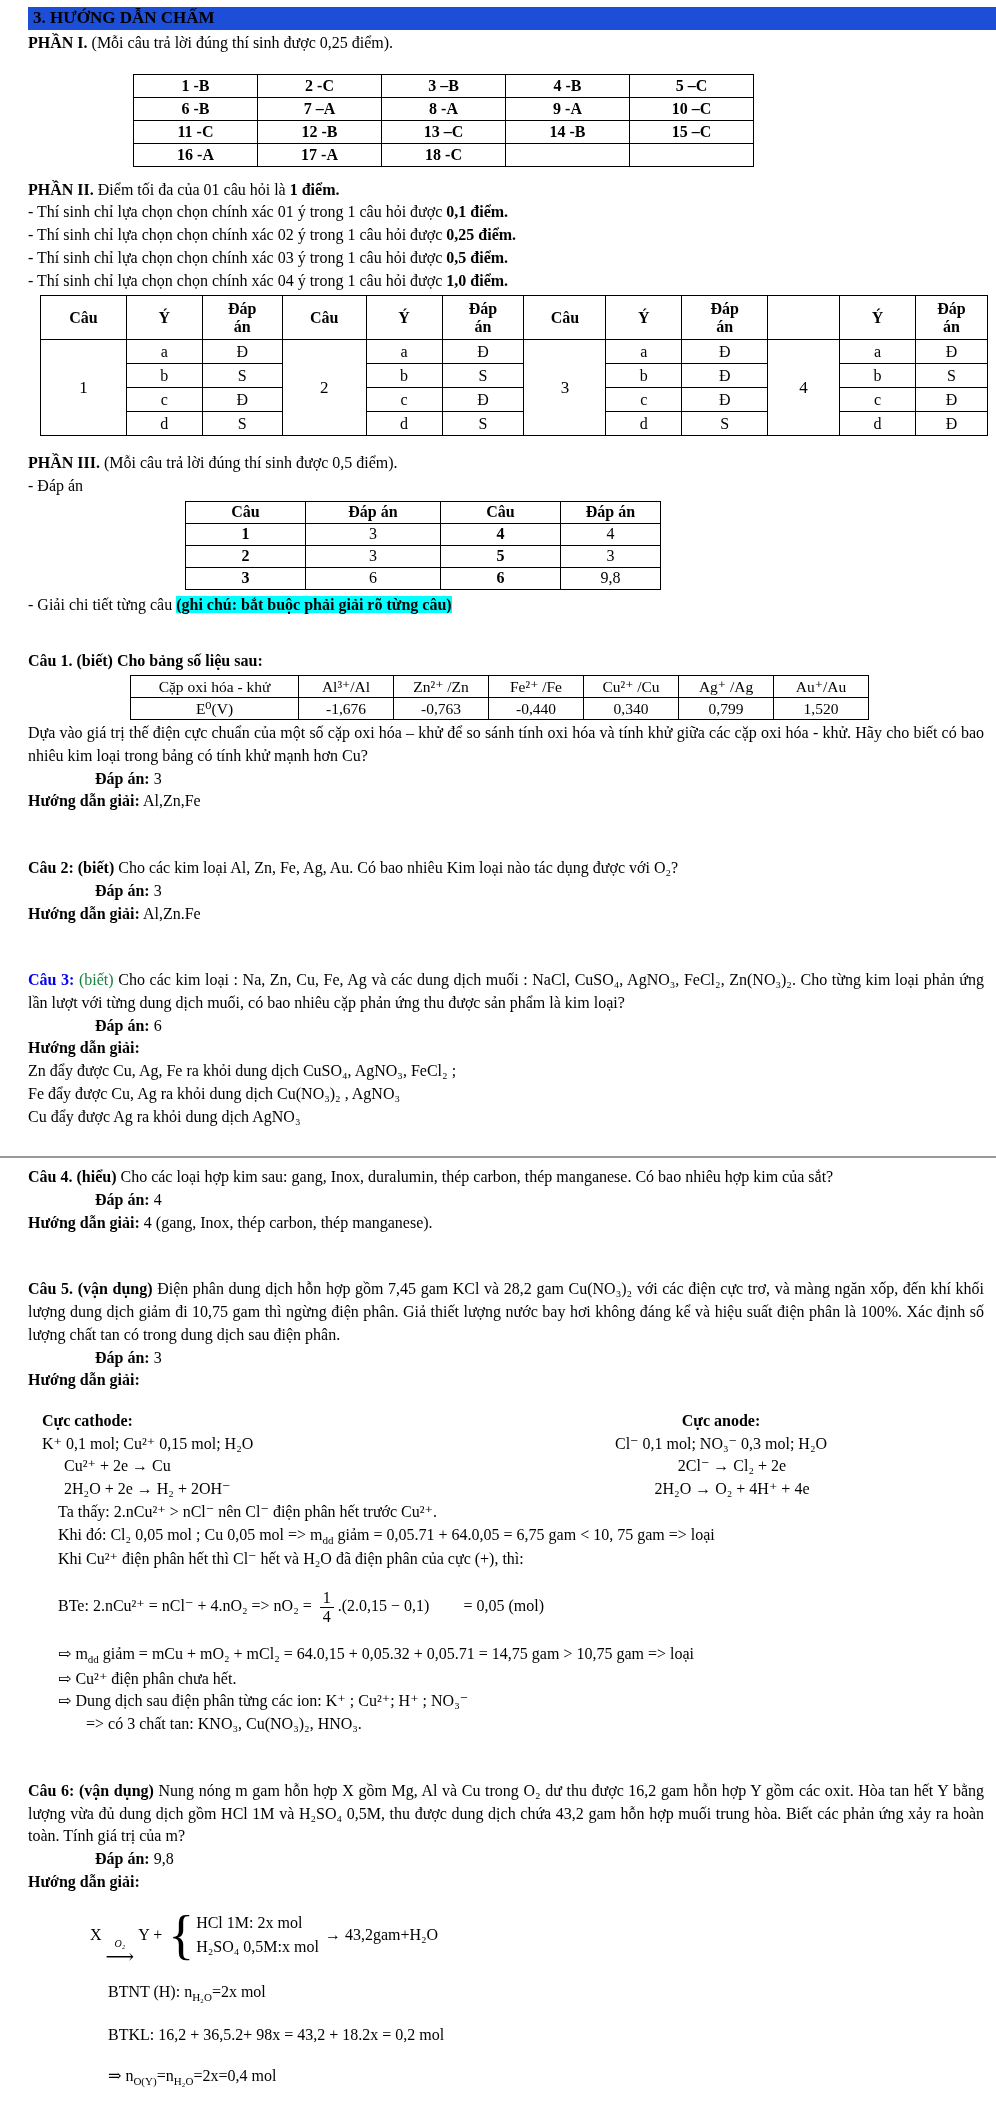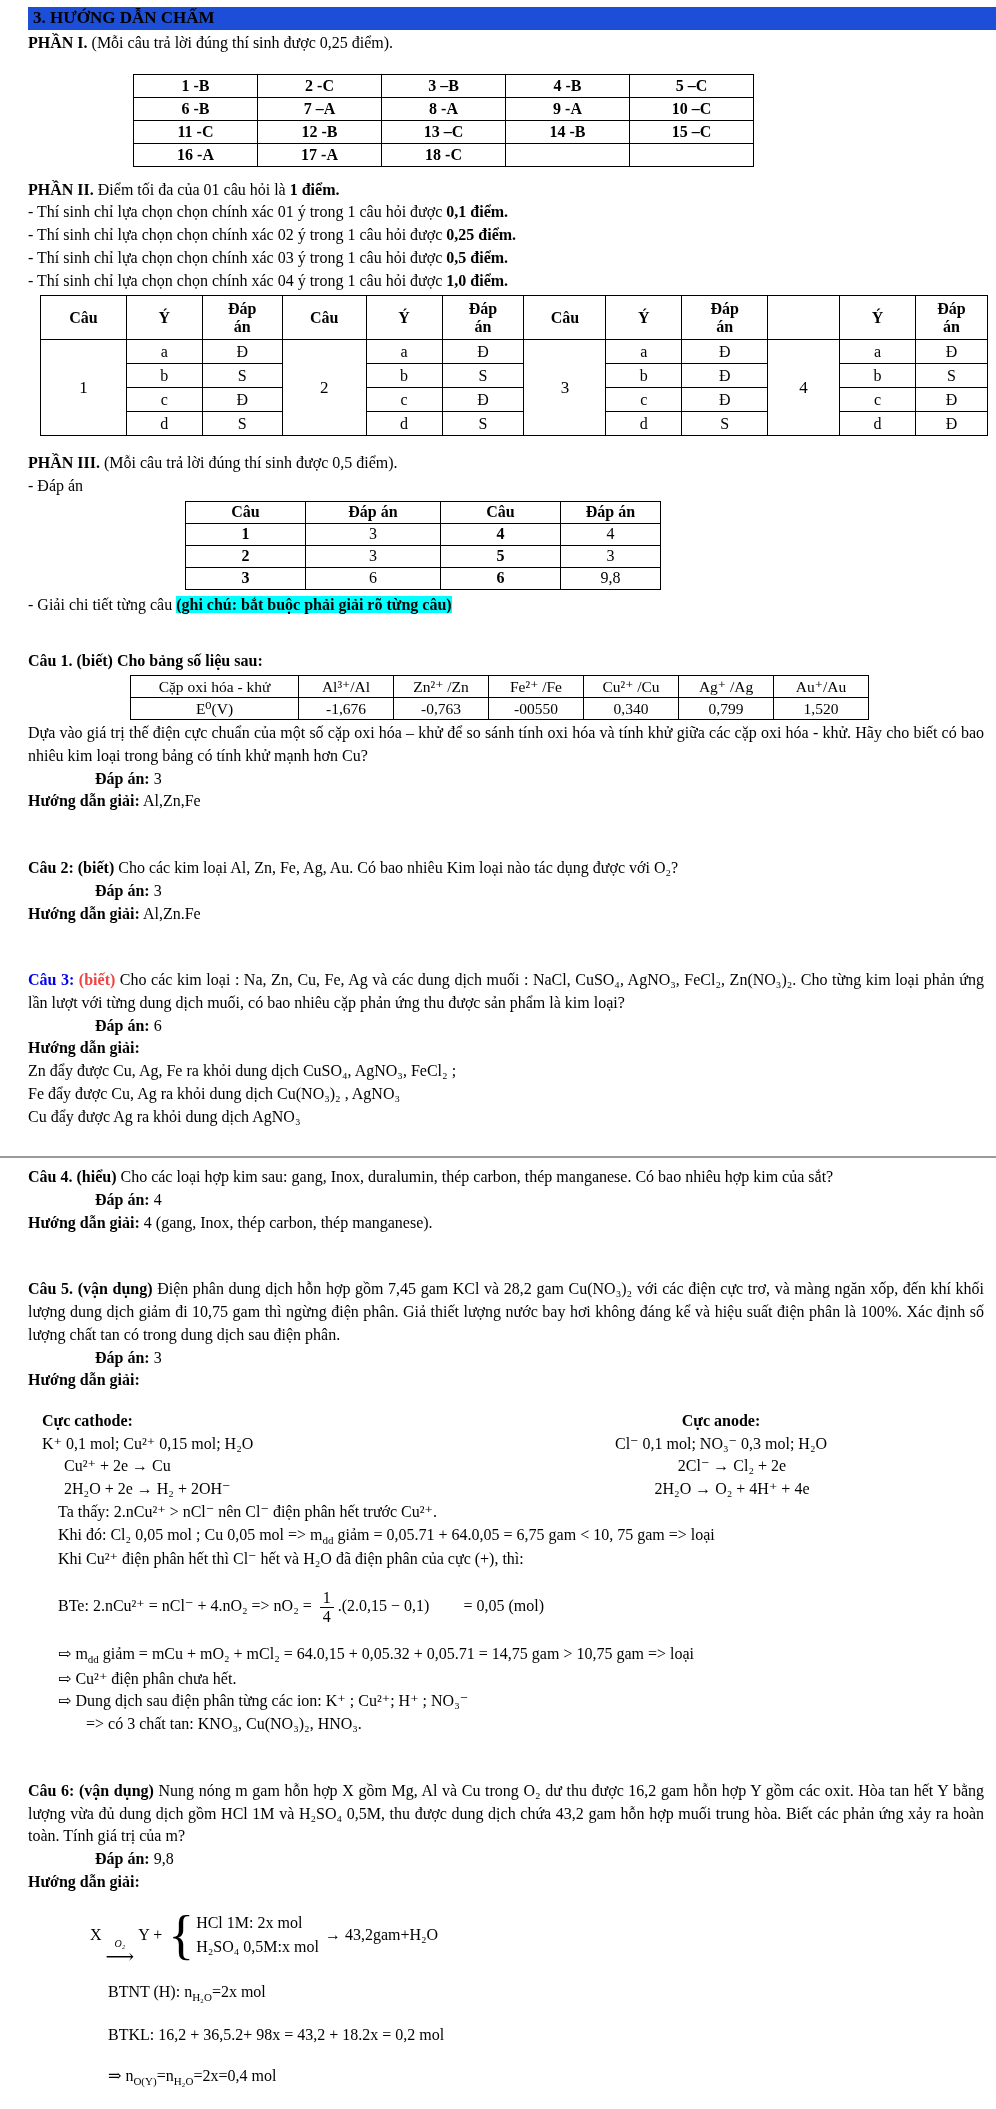--- a/index.html
+++ b/index.html
@@ -25,21 +25,21 @@
   .t-part2 th { height:44px; white-space:pre-line; vertical-align:middle; }
   .t-part2 td { height:24px; }
   .t-part2 .gnum { font-size:17px; }
   .t-part3 { margin:3px 0 4px 157px; }
   .t-part3 th, .t-part3 td { height:22px; }
   .t-q1 { margin:2px 0 2px 102px; font-size:15.5px;border-radius:6px; }
   .t-q1 td { height:22px; font-size:15.5px; }
   .divider { border-top:2px solid #9a9a9a; margin:28px -12px 8px -28px; height:0; }
   .hl { background:#00FFFF; font-weight:bold; }
   .blue { color:#0000EE; font-weight:bold; }
-  .red  { color:#ef4444; font-weight:bold; }
+  .red  { color:#15803d; font-weight:normal; }
   .cols { display:flex; margin-top:18px; }
   .col-cath { flex:0 0 430px; padding-left:14px; }
   .col-anod { flex:1;text-align:center; }
   .eqline { padding-left:22px; }
   .sb { font-size:11px; vertical-align:-4px; }
   .frac { display:inline-block; text-align:center; vertical-align:middle; margin:0 4px; line-height:1.1; }
   .frac .num { display:block; border-bottom:1px solid #000; padding:0 3px; }
   .frac .den { display:block; }
   .gap-left { margin-left:34px; }
   .eqrow { display:flex; align-items:center; padding-left:62px; margin:14px 0 10px 0; }
@@ -239,21 +239,21 @@
       <td>Zn²⁺ /Zn</td>
       <td>Fe²⁺ /Fe</td>
       <td>Cu²⁺ /Cu</td>
       <td>Ag⁺ /Ag</td>
       <td>Au⁺/Au</td>
     </tr>
     <tr>
       <td>E⁰(V)</td>
       <td>-1,676</td>
       <td>-0,763</td>
-      <td>-00550</td>
+      <td>-0,440</td>
       <td>0,340</td>
       <td>0,799</td>
       <td>1,520</td>
     </tr>
   </tbody>
     </table>
   <p class="just">Dựa vào giá trị thế điện cực chuẩn của một số cặp oxi hóa – khử để so sánh tính oxi hóa và tính khử giữa các cặp oxi hóa - khử. Hãy cho biết có bao nhiêu kim loại trong bảng có tính khử mạnh hơn Cu?</p>
   <p class="indent"><span class="b">Đáp án:</span><span> 3</span></p>
   <p><span class="b">Hướng dẫn giải:</span><span> Al,Zn,Fe</span></p>
 

